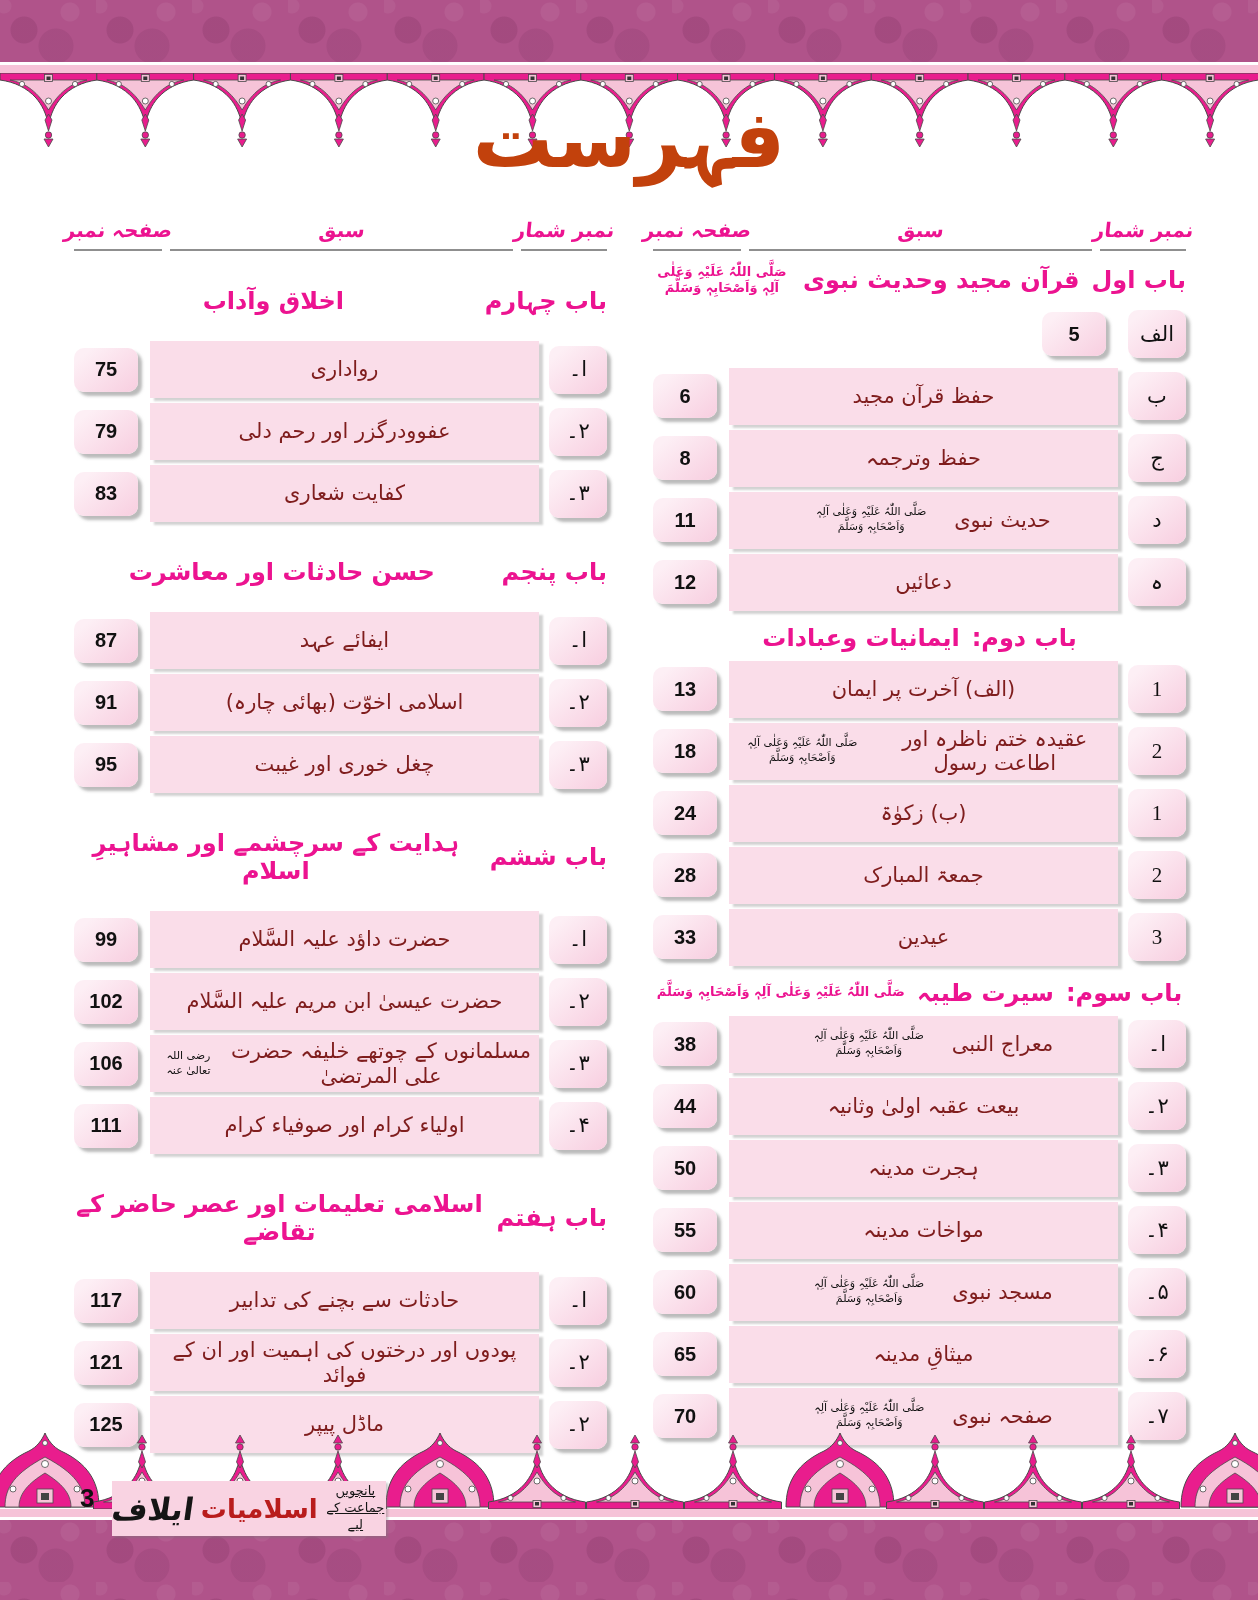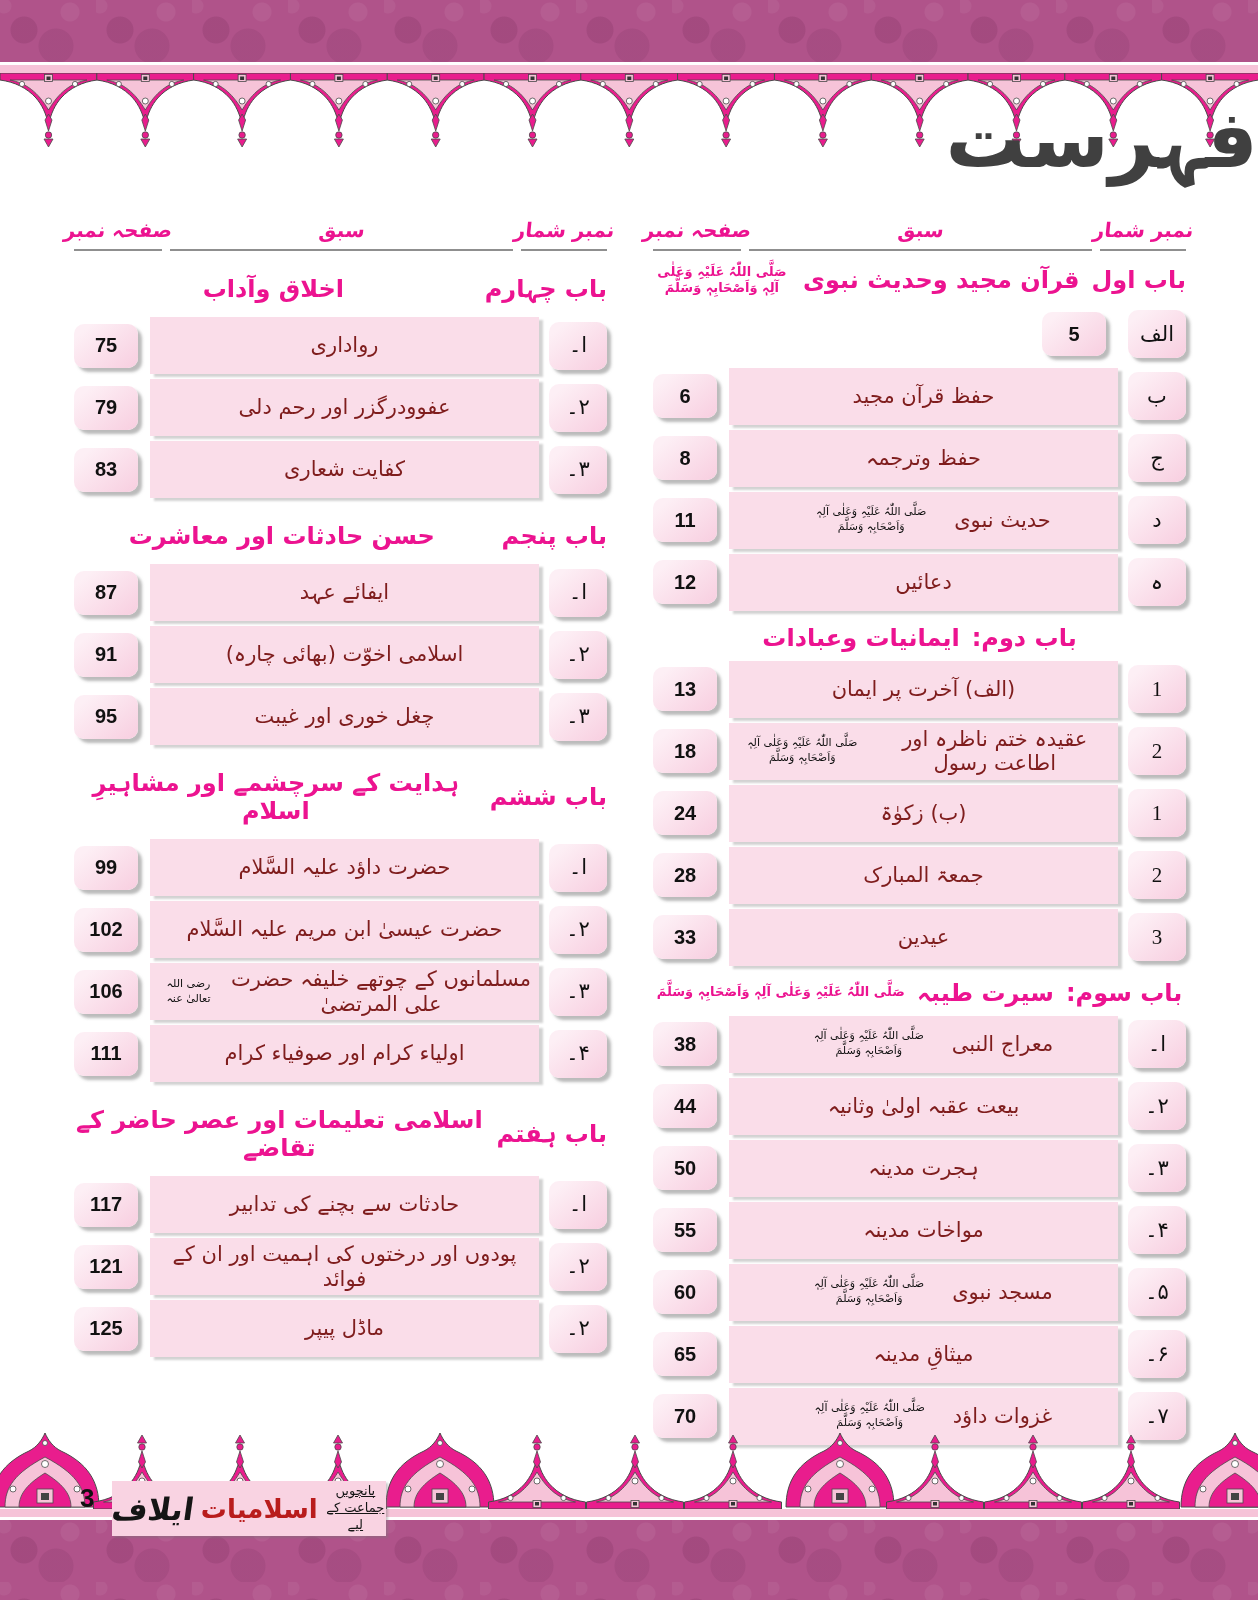--- a/index.html
+++ b/index.html
@@ -16,41 +16,41 @@
     background-size:96px 62px;}
   .band-top{top:0;height:62px;border-bottom:3px solid #fff;}
   .band-bottom{bottom:0;height:80px;border-top:3px solid #fff;}
   .strip{position:absolute;left:0;right:0;height:8px;background:#f6c3d8;}
   .strip-top{top:65px;}
   .strip-bottom{bottom:83px;}
   .orn-top{position:absolute;top:73px;left:0;}
   .orn-bottom{position:absolute;bottom:91px;left:0;}
 
   
-  .page-title{position:absolute;top:96px;left:0;right:0;text-align:right;
-    color:#404040;font-size:80px;font-weight:bold;line-height:1.1;margin:0;}
+  .page-title{position:absolute;top:96px;left:0;right:0;text-align:center;
+    color:#c2410c;font-size:80px;font-weight:bold;line-height:1.1;margin:0;}
 
   
   .columns{position:absolute;top:218px;right:72px;left:74px;display:flex;direction:rtl;gap:46px;}
   .col{flex:1;min-width:0;}
 
   .col-header{display:flex;direction:rtl;align-items:flex-end;margin-bottom:4px;}
   .col-header .hcell{display:flex;flex-direction:column;align-items:center;}
   .h-serial{width:86px;}
   .h-lesson{flex:1;padding:0 8px;}
   .h-page{width:88px;}
   .hlbl{color:#ec1390;font-size:20px;font-weight:bold;white-space:nowrap;transform:skewX(-6deg);}
   .hline{height:2px;background:#8f8f8f;margin-top:7px;align-self:stretch;}
 
   .chapter-heading{direction:rtl;display:flex;align-items:center;justify-content:center;
     gap:12px;color:#ec1390;font-weight:bold;font-size:24px;margin:13px 0 9px;white-space:nowrap;}
   .chapter-heading .chapter-hon{font-size:13px;max-width:300px;white-space:normal;
     line-height:1.25;text-align:center;font-weight:bold;}
   .chapter-heading.spread{justify-content:flex-start;}
-  .chapter-heading.spread .chapter-title{margin:0 auto;white-space:normal;text-align:center;}
+  .chapter-heading.spread .chapter-title{margin:12px auto;white-space:normal;text-align:center;}
   .col-left .chapter-heading{margin:24px 0 14px;}
 
   .rows{display:block;}
   .row{display:flex;direction:rtl;align-items:center;margin-bottom:5px;height:57px;}
   .pill{background:linear-gradient(140deg,#fdeff5 15%,#f8d0e1 95%);
     border-radius:10px;box-shadow:4px 4px 3px rgba(120,120,120,.5);
     display:flex;align-items:center;justify-content:center;}
   .serial-box{width:58px;height:48px;margin-left:10px;flex:none;
     font-family:"Liberation Serif","DejaVu Sans",serif;font-size:21px;color:#111;}
   .lesson-box{flex:1;min-width:0;height:57px;background:#fadde9;display:flex;direction:rtl;
@@ -363,21 +363,21 @@
               <div class="pill page-box">
                 <span>65</span>
               </div>
             </div>
 
             <div class="row">
               <div class="pill serial-box">
                 <span>۷۔</span>
               </div>
               <div class="lesson-box">
-                <span class="lesson-text">غزوات داؤد</span>
+                <span class="lesson-text">صفحہ نبوی</span>
                 <span class="hon">صَلَّی اللّٰہُ عَلَیْہِ وَعَلٰی آلِہٖ وَاَصْحَابِہٖ وَسَلَّمَ</span>
               </div>
               <div class="pill page-box">
                 <span>70</span>
               </div>
             </div>
           </div>
       </section>
     </div>
 

